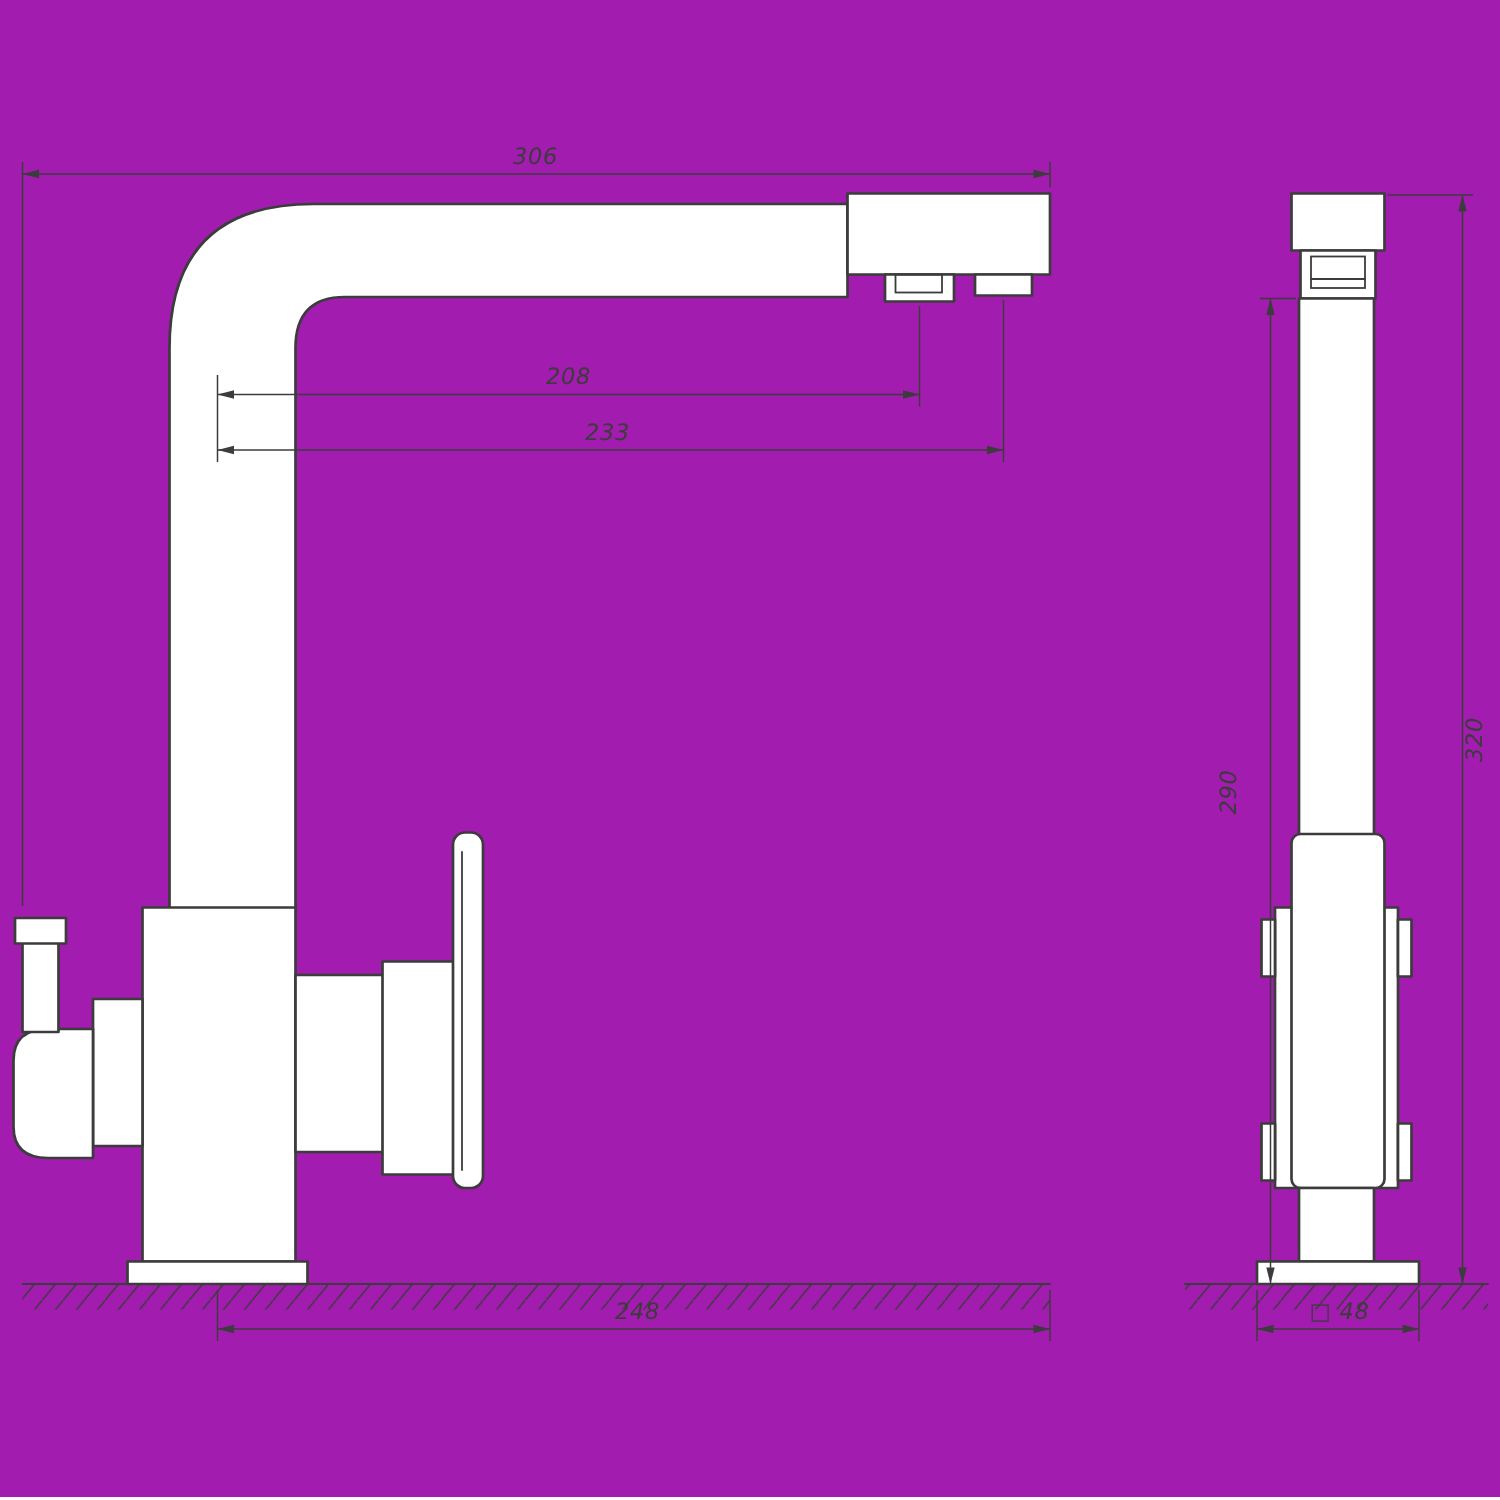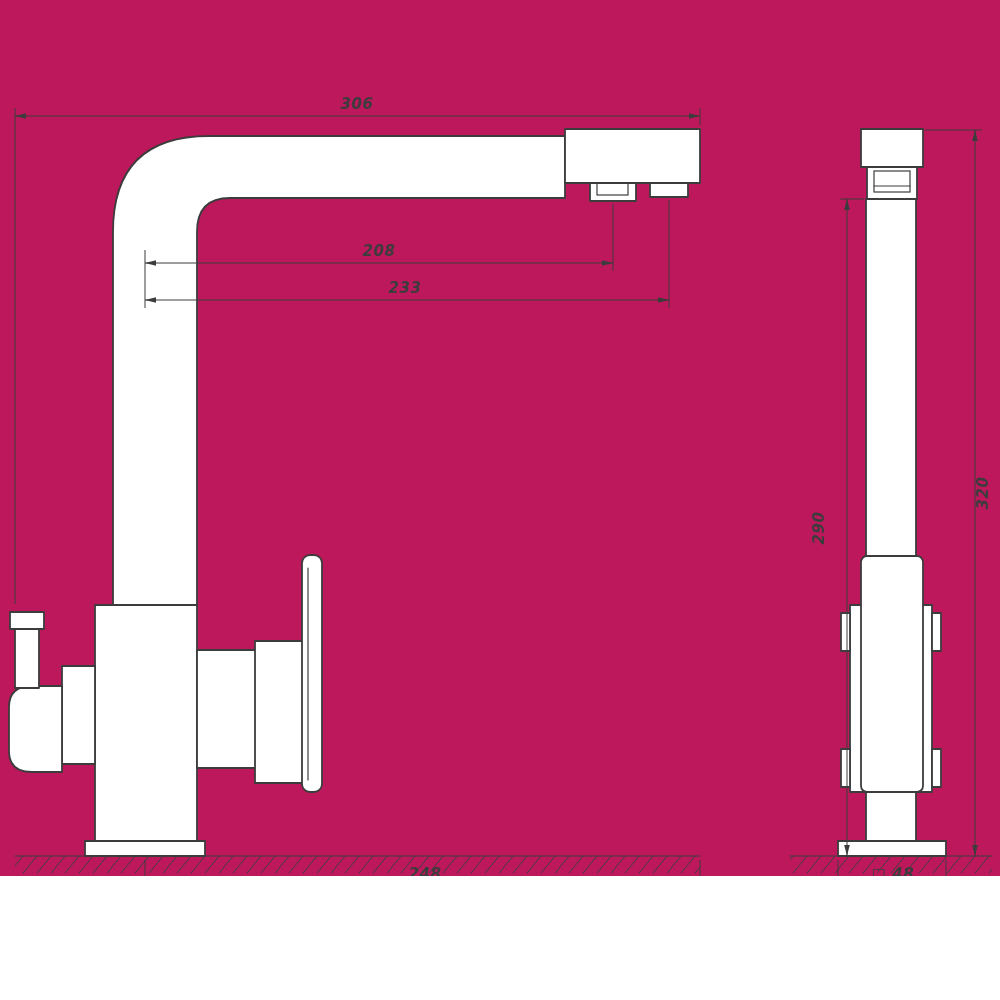--- a/index.html
+++ b/index.html
@@ -1,16 +1,16 @@
 <!DOCTYPE html>
 <html><head>
 <meta charset="utf-8">
 <style>
   html,body{margin:0;padding:0;background:#ffffff;}
-  .page{position:relative;width:1000px;height:876px;background:#be185d;overflow:hidden;font-weight:bold;}
+  .page{position:relative;width:1000px;height:998px;background:#a21caf;overflow:hidden;}
   svg{display:block;}
   .obj{stroke:#3c3c3c;stroke-width:1.8;fill:#ffffff;stroke-linejoin:round;stroke-linecap:round;}
   .obj-thin{stroke:#3c3c3c;stroke-width:1.2;fill:none;stroke-linecap:round;}
   .dim{stroke:#3c3c3c;stroke-width:1;fill:none;}
   .arrow{fill:#3c3c3c;stroke:none;}
   .dimtext{font-family:"DejaVu Sans",sans-serif;font-style:italic;font-size:15px;fill:#3c3c3c;letter-spacing:0.5px;}
   .hatchline{stroke:#3c3c3c;stroke-width:1;}
 </style>
 </head>
 <body>

